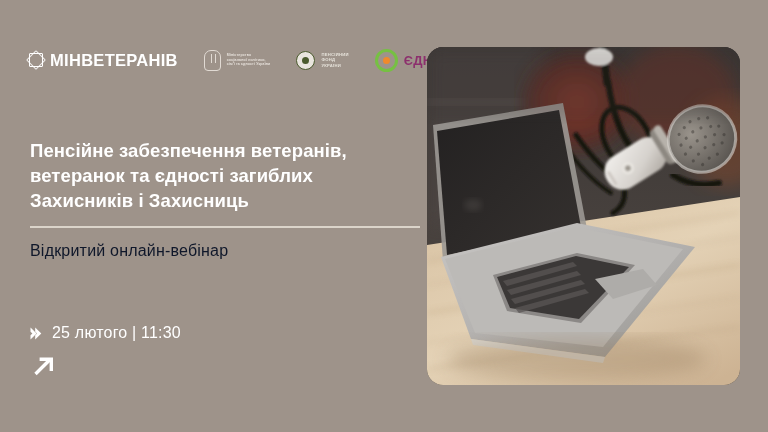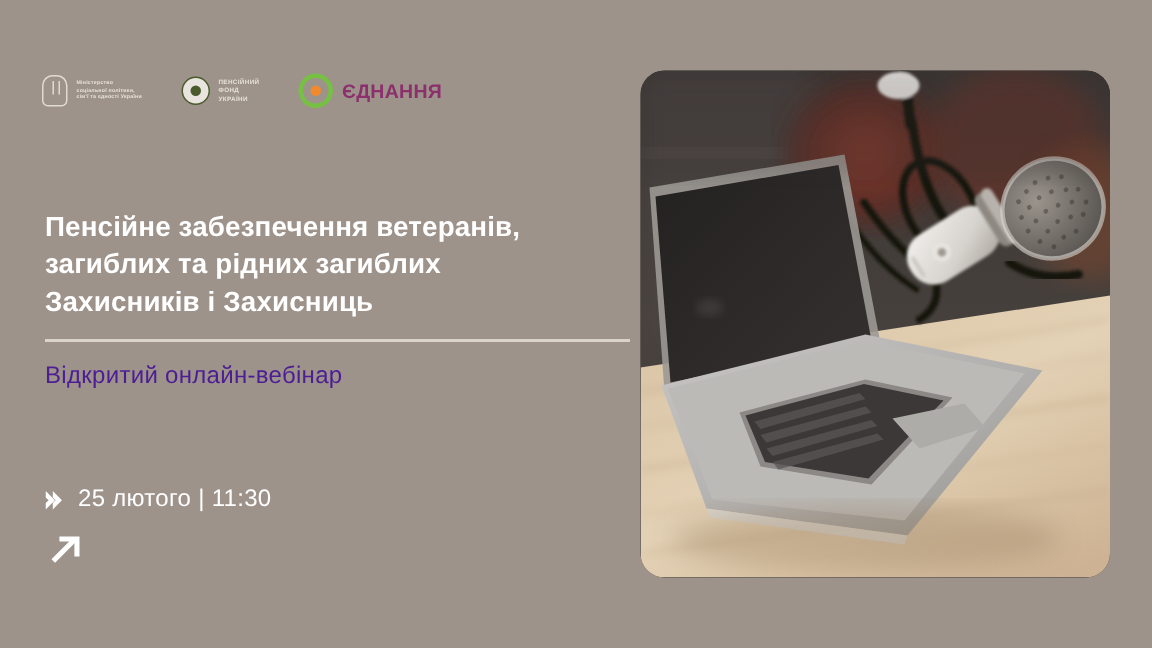--- a/index.html
+++ b/index.html
@@ -171,21 +171,21 @@
     height: 2px;
     background: #ded7ce;
     opacity: .95;
   }
 
   
   .subtitle {
     position: absolute;
     left: 30px;
     top: 240px;
-    color: #4c1d95;
+    color: #0f172a;
     font-size: 16px;
     font-weight: 400;
     line-height: 22px;
     letter-spacing: 0.2px;
     white-space: nowrap;
   }
 
   
   .date-row {
     position: absolute;
@@ -233,20 +233,24 @@
   }
   .photo svg { display: block; width: 100%; height: 100%; }
 </style>
 </head>
 <body>
 
 <div class="canvas" style="background: rgb(158, 147, 138);">
 
   <div class="logo-bar">
 
+    <div class="logo">
+      <span class="mv-mark"></span>
+      <span class="mv-text">МІНВЕТЕРАНІВ</span>
+    </div>
 
     <div class="logo">
       <span class="min-mark"></span>
       <span class="min-text" style="white-space:pre-line;">Міністерство
 соціальної політики,
 сім'ї та єдності України</span>
     </div>
 
     <div class="logo">
       <span class="pf-mark"></span>
@@ -256,21 +260,21 @@
     </div>
 
     <div class="logo">
       <span class="ed-mark"></span>
       <span class="ed-text">ЄДНАННЯ</span>
     </div>
 
   </div>
 
   <div class="headline">Пенсійне забезпечення ветеранів,
-загиблих та рідних загиблих
+ветеранок та єдності загиблих
 Захисників і Захисниць</div>
 
   <div class="divider" style="background: rgb(222, 215, 206);"></div>
 
   <div class="subtitle">Відкритий онлайн-вебінар</div>
 
   <div class="date-row">
     <svg class="chev" viewBox="0 0 13 15">
       <path d="M0.5 1.4 L6.6 7.5 L0.5 13.6 L0.5 9.3 L2.4 7.5 L0.5 5.7 Z" fill="#ffffff"></path>
       <path d="M5.2 1.4 L11.3 7.5 L5.2 13.6 L5.2 9.3 L7.1 7.5 L5.2 5.7 Z" fill="#ffffff"></path>

